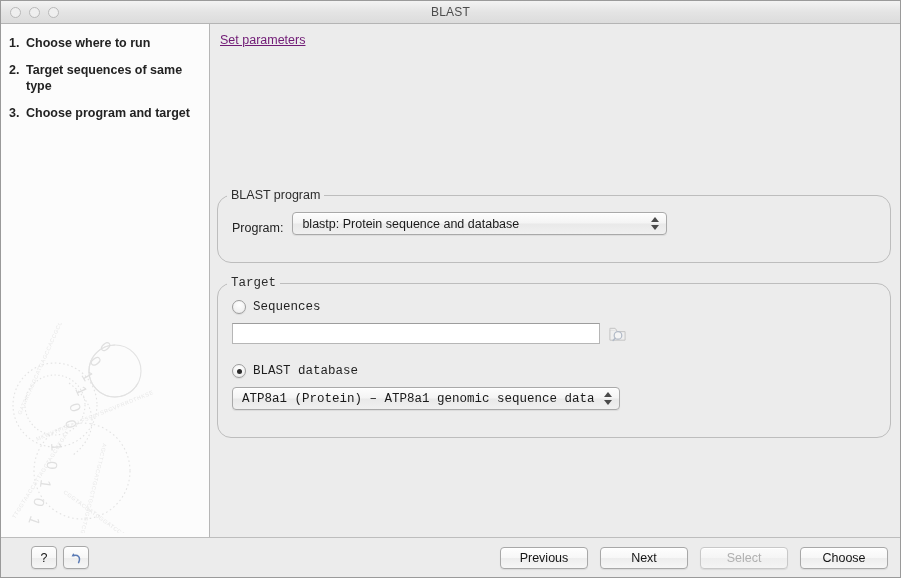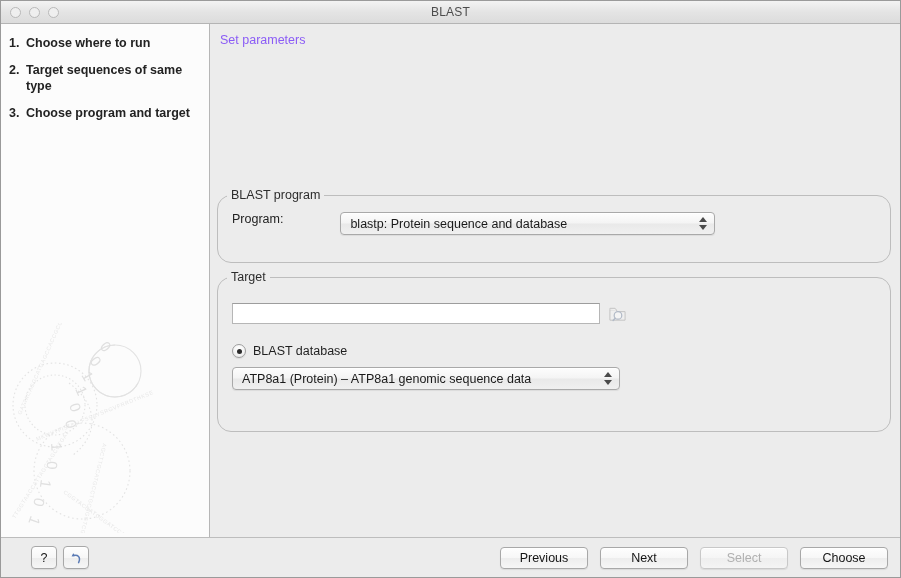--- a/index.html
+++ b/index.html
@@ -111,23 +111,24 @@
     min-width: 0;
     box-sizing: border-box;
     background: #ececec;
     padding: 8px 9px 0 7px;
     position: relative;
     display: flex;
     flex-direction: column;
   }
   .panel-heading {
     font-size: 12.5px;
-    color: #8b5cf6;
+    color: #701a75;
     margin: 1px 0 0 3px;
     height: 18px;
+    text-decoration: underline;
   }
 
   
   .group {
     position: relative;
     border: 1px solid #bdbdbd;
     border-radius: 14px;
     background: transparent;
     margin: 0 0 0 0;
     box-sizing: border-box;
@@ -140,27 +141,26 @@
     padding: 0 4px;
     font-size: 12.5px;
     color: #2d2d2d;
     line-height: 14px;
   }
   .group-body {
     padding: 16px 12px 14px 14px;
   }
 
   #group-program { margin-top: 144px; height: 68px; }
-  #group-target  { margin-top: 14px;  height: 155px; }
+  #group-target  { margin-top: 20px;  height: 155px; font-family: Liberation Mono, monospace; }
 
   
   .row {
     display: flex;
-    align-items: flex-start;
-    gap: 48px;
+    align-items: flex-end;
   }
   .field-label {
     font-size: 12.5px;
     color: #222;
     margin-right: 9px;
   }
 
   
   .combo {
     position: relative;
@@ -385,20 +385,24 @@
                 </span>
             </div>
           </div>
         </div>
       </div>
 
       <div class="group" id="group-target">
         <div class="group-title">Target</div>
         <div class="group-body">
 
+          <div class="radio-row">
+            <span class="radio"></span>
+            <span class="radio-label">Sequences</span>
+          </div>
 
           <div class="textfield-row">
             <input class="textfield" type="text" placeholder="" style="">
             <svg class="browse-icon" viewBox="0 0 20 19">
               <path d="M2 5 L2 16 L18 16 L18 7 L10 7 L8.4 5 Z" fill="#f4f4f4" stroke="#8e8e8e" stroke-width="1"></path>
               <path d="M2 5 L2 3.5 L7.5 3.5 L9 5.5" fill="#f4f4f4" stroke="#8e8e8e" stroke-width="1"></path>
               <circle cx="10.5" cy="11" r="4" fill="#ffffff" stroke="#6d7f9c" stroke-width="1.3"></circle>
               <line x1="7.6" y1="14" x2="5.4" y2="16.3" stroke="#6d7f9c" stroke-width="1.7" stroke-linecap="round"></line>
             </svg>
           </div>

